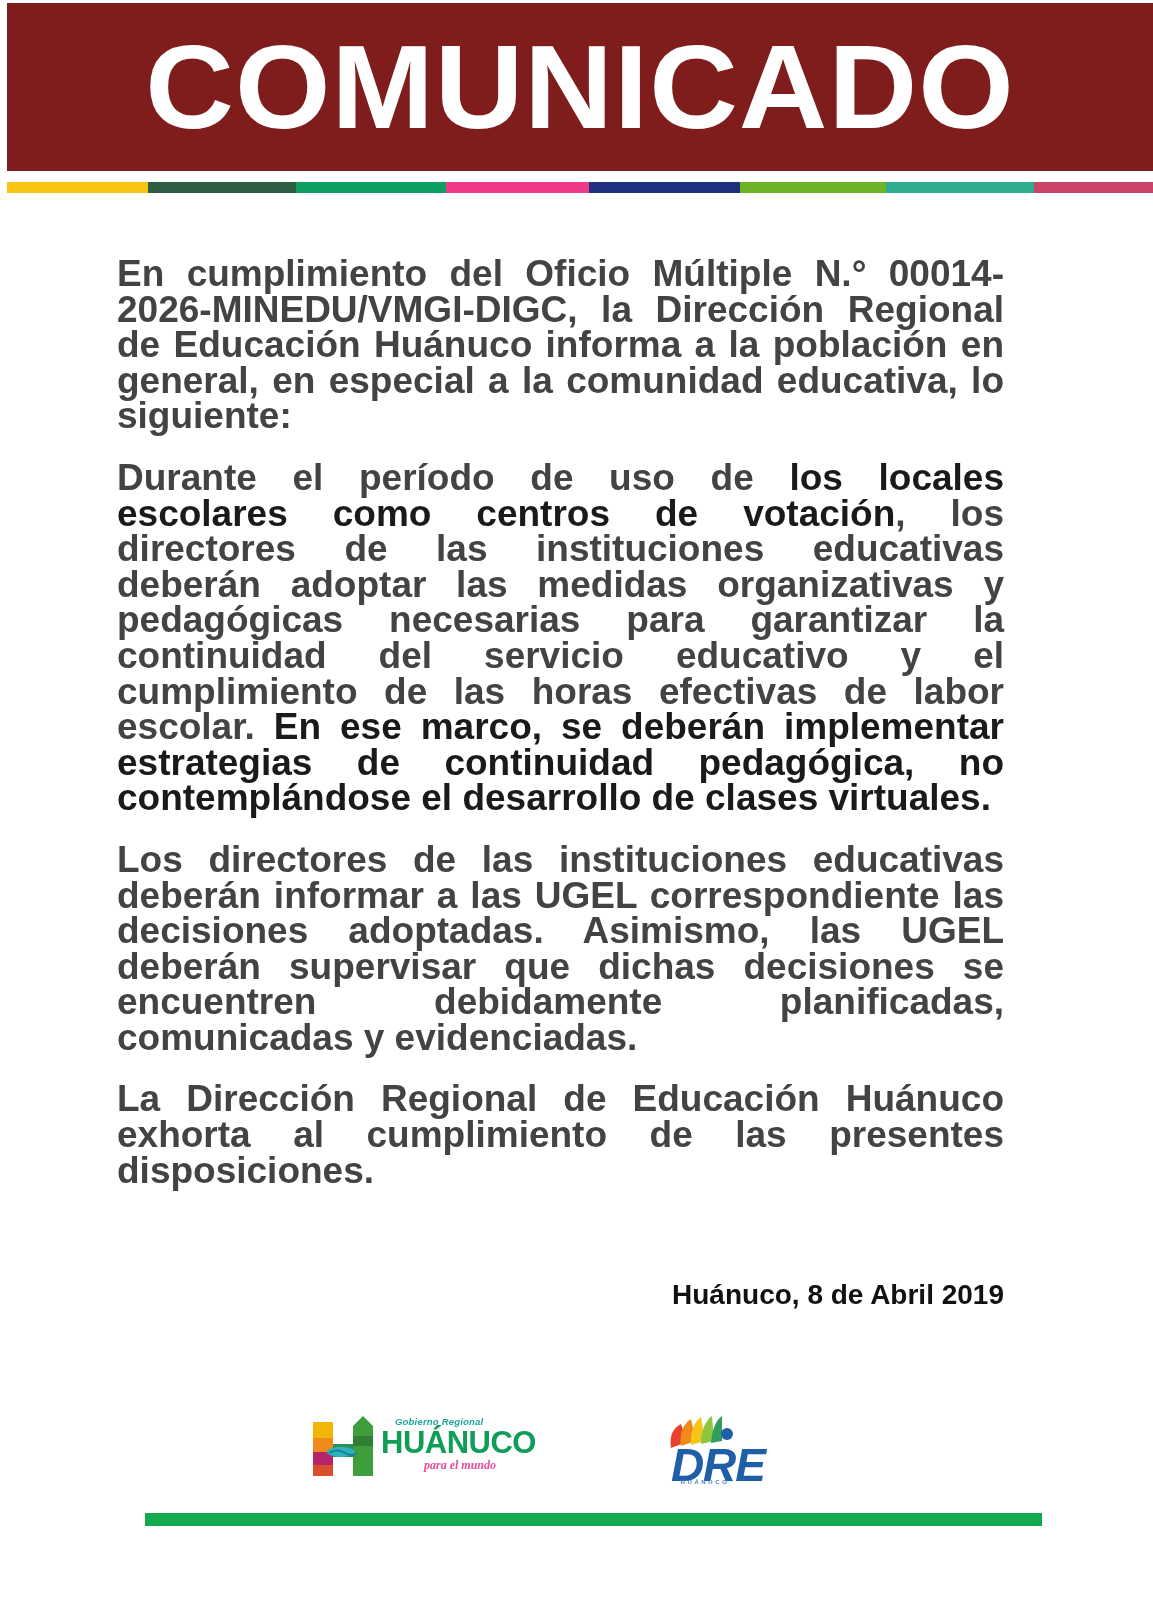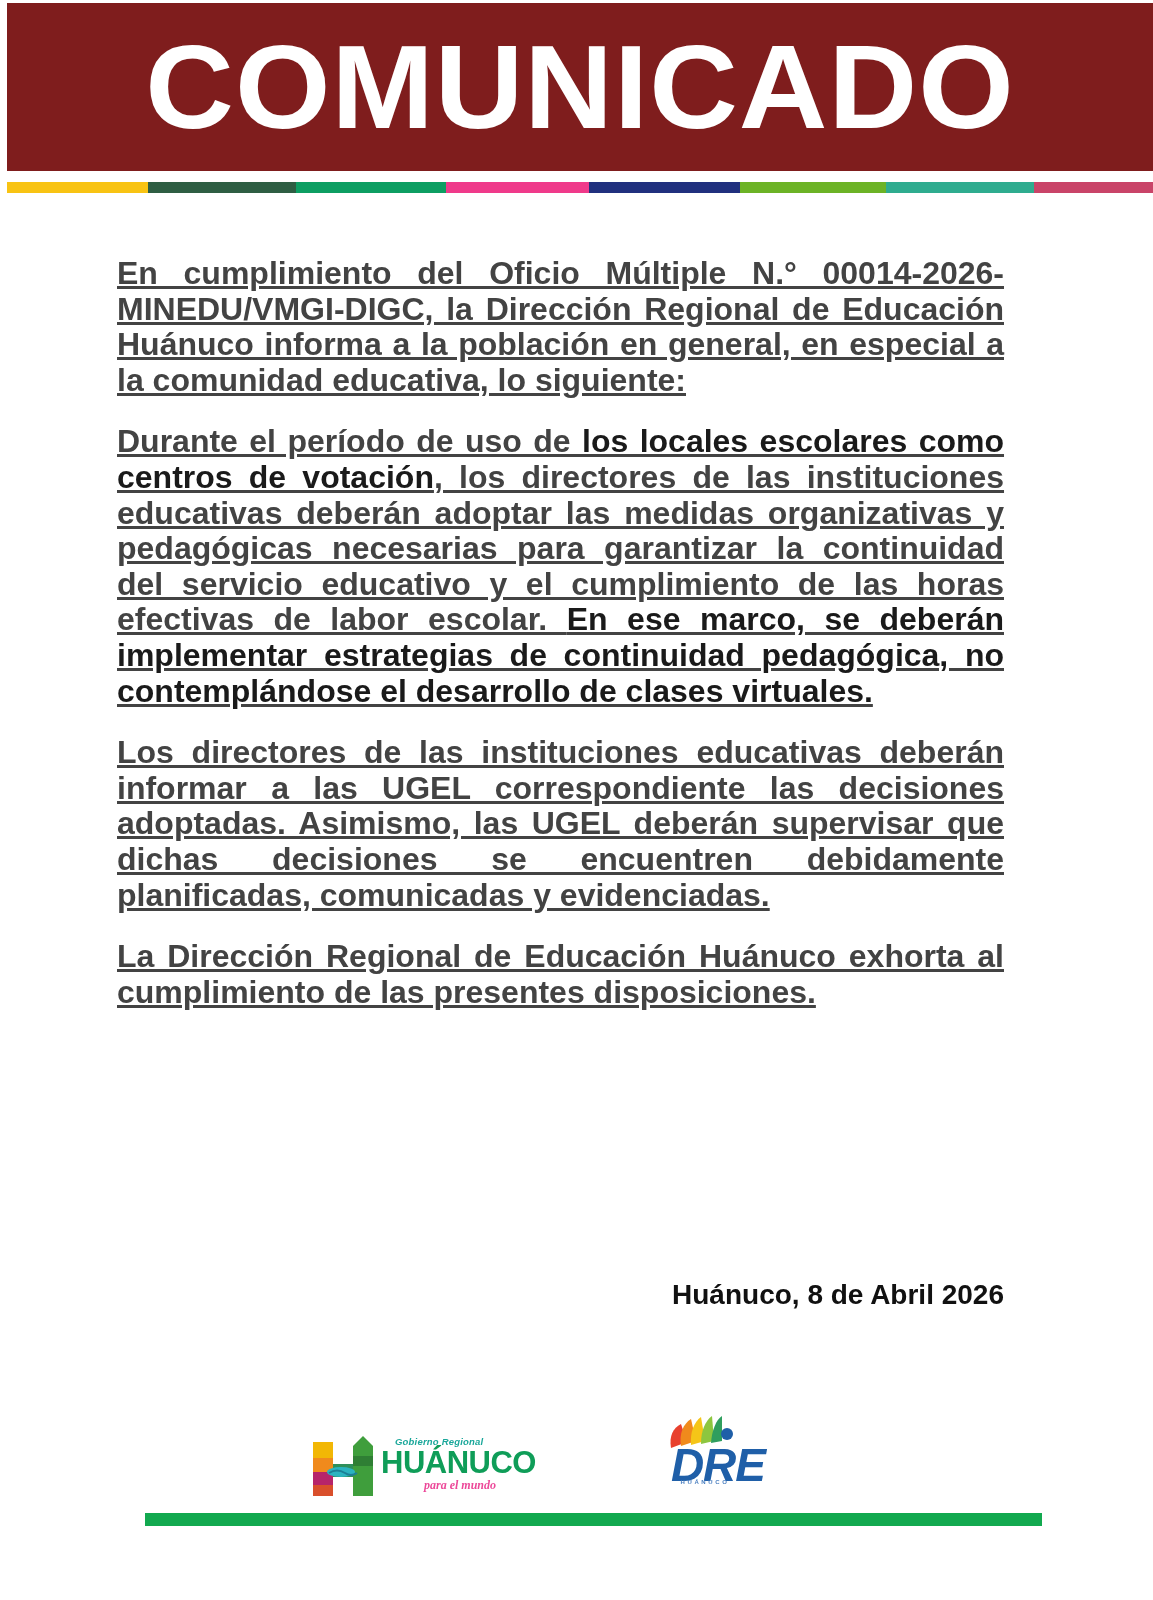--- a/index.html
+++ b/index.html
@@ -53,27 +53,26 @@
   .doc-body {
     position: absolute;
     left: 117px;
     top: 256px;
     width: 887px;
   }
   .para {
     color: #434343;
     font-family: "Liberation Sans Narrow", "Liberation Sans", sans-serif;
     font-weight: 700;
-    font-size: 32px;
+    font-size: 37px;
     line-height: 35.6px;
     text-align: justify;
     text-justify: inter-word;
     margin: 0 0 26px 0;
     transform: scaleX(1.0);
-    text-decoration: underline;
   }
   .para:last-child { margin-bottom: 9px; }
   .para b {
     color: #1a1a1a;
     font-weight: 700;
   }
 
   .signoff {
     position: absolute;
     left: 117px;
@@ -93,21 +92,21 @@
     left: 117px;
     top: 1406px;
     width: 887px;
     height: 86px;
   }
 
   
   .logo-huanuco {
     position: absolute;
     left: 192px;
-    top: 22px;
+    top: 2px;
     width: 230px;
     height: 76px;
     text-decoration: underline;
   }
   .hua-mark {
     position: absolute;
     left: 0; top: 4px;
     width: 70px; height: 66px;
   }
   .hua-text {
@@ -209,21 +208,21 @@
     <span style="background: rgb(201, 68, 104); width: 13.5%;"></span>
   </div>
 
 <div class="doc-body" style="color: rgb(67, 67, 67);">
     <p class="para"><span>En cumplimiento del Oficio Múltiple N.° 00014-2026-MINEDU/VMGI-DIGC, la Dirección Regional de Educación Huánuco informa a la población en general, en especial a la comunidad educativa, lo siguiente:</span></p>
     <p class="para"><span>Durante el período de uso de </span><b style="color: rgb(26, 26, 26);">los locales escolares como centros de votación</b><span>, los directores de las instituciones educativas deberán adoptar las medidas organizativas y pedagógicas necesarias para garantizar la continuidad del servicio educativo y el cumplimiento de las horas efectivas de labor escolar. </span><b style="color: rgb(26, 26, 26);">En ese marco, se deberán implementar estrategias de continuidad pedagógica, no contemplándose el desarrollo de clases virtuales.</b></p>
     <p class="para"><span>Los directores de las instituciones educativas deberán informar a las UGEL correspondiente las decisiones adoptadas. Asimismo, las UGEL deberán supervisar que dichas decisiones se encuentren debidamente planificadas, comunicadas y evidenciadas.</span></p>
     <p class="para"><span>La Dirección Regional de Educación Huánuco exhorta al cumplimiento de las presentes disposiciones.</span></p>
   </div>
 
-<div class="signoff">Huánuco, 8 de Abril 2026</div>
+<div class="signoff">Huánuco, 8 de Abril 2019</div>
 
 <div class="logo-strip">
 
   <div class="logo-huanuco">
     <div class="hua-mark">
       <svg viewBox="0 0 70 66" width="70" height="66" aria-hidden="true">
 
         <rect x="4" y="10" width="20" height="16" fill="#f2b705"></rect>
         <rect x="4" y="26" width="20" height="14" fill="#f08a1c"></rect>
         <rect x="4" y="40" width="20" height="13" fill="#b6246a"></rect>

